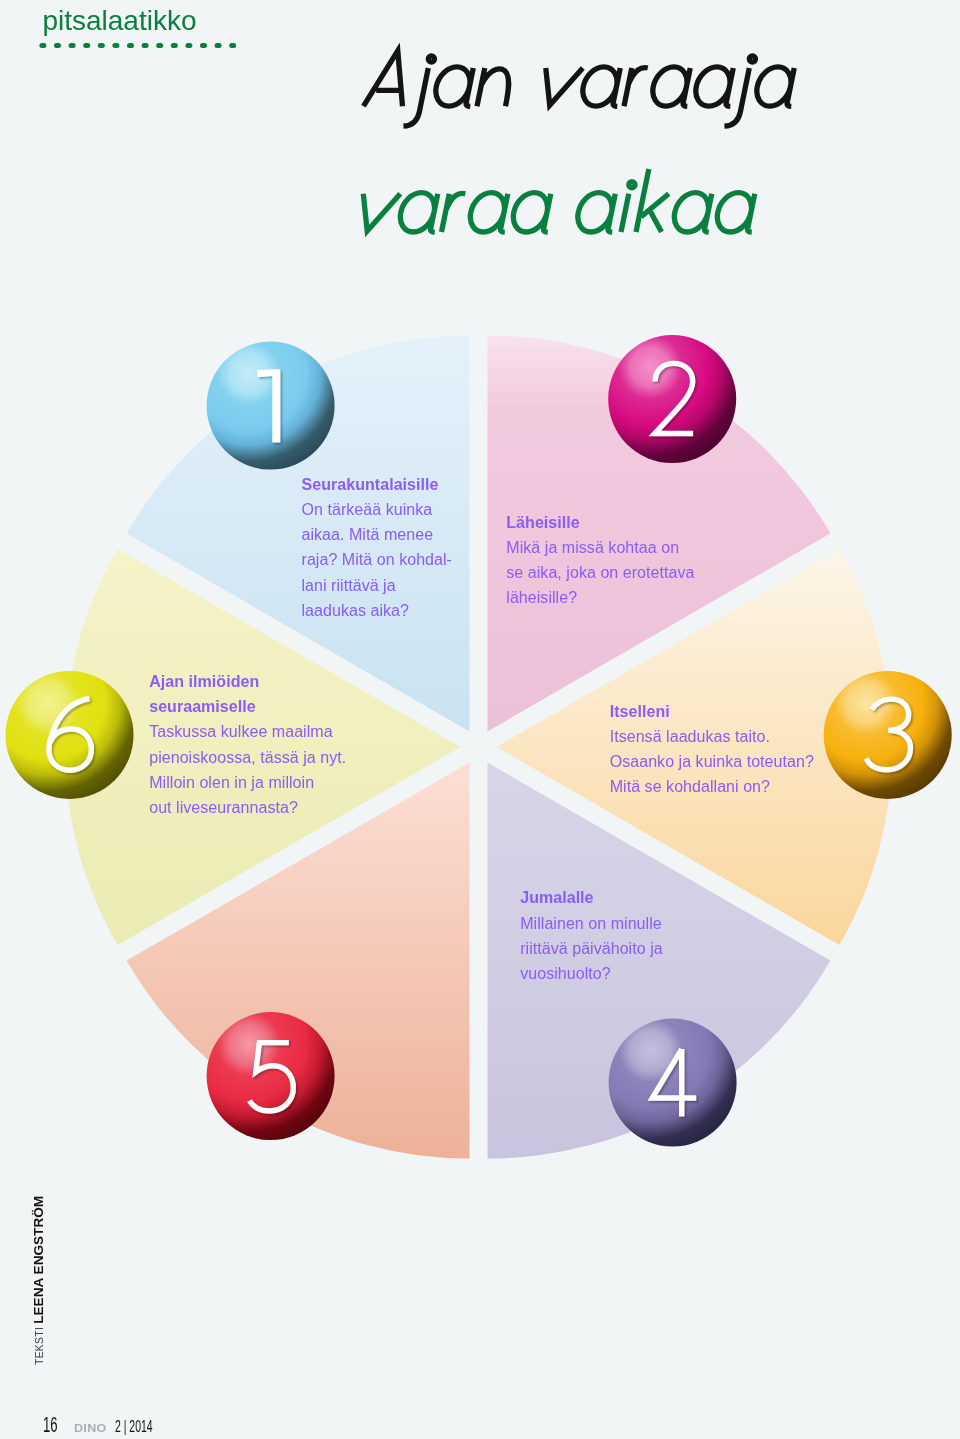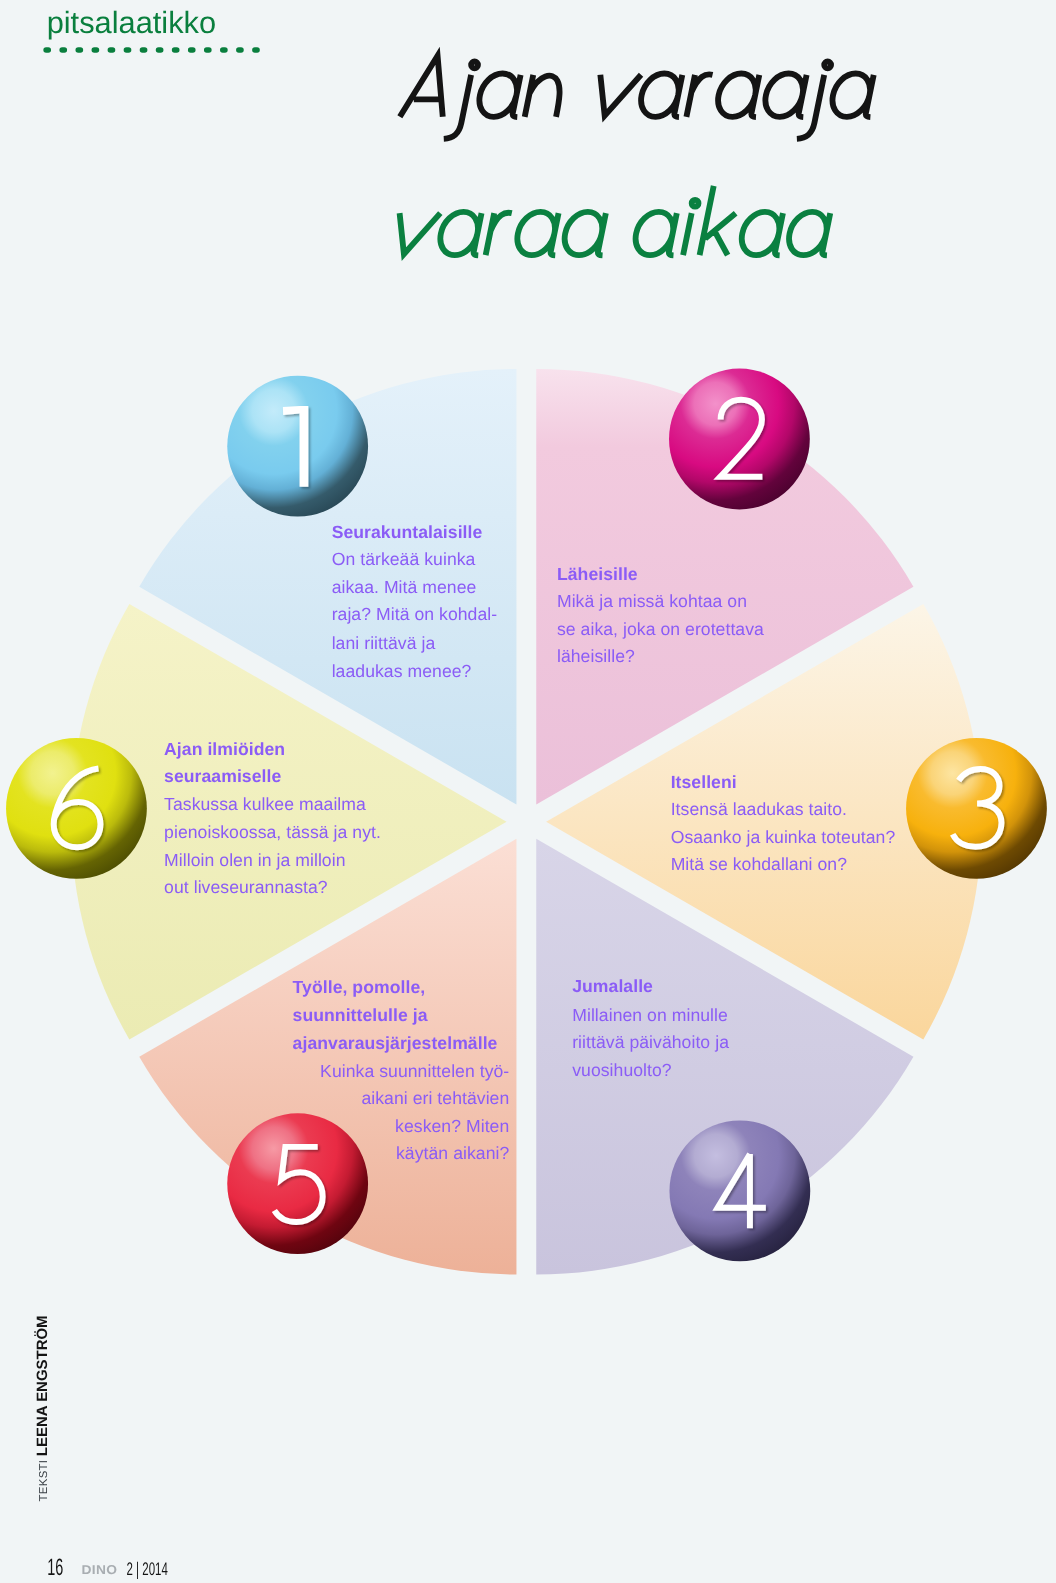--- a/index.html
+++ b/index.html
@@ -179,48 +179,39 @@
         </g>
       </g>
   </svg>
 
   <div class="slice-text" id="t1" style="left:301.5px;top:471.8px;">
       <div class="hd">Seurakuntalaisille</div>
       <div class="bd">On tärkeää kuinka</div>
       <div class="bd">aikaa. Mitä menee</div>
       <div class="bd">raja? Mitä on kohdal-</div>
       <div class="bd">lani riittävä ja</div>
-      <div class="bd">laadukas menee?</div>
+      <div class="bd">laadukas aika?</div>
     </div>
   <div class="slice-text" id="t2" style="left:506.3px;top:471.8px;margin-top:38px;">
       <div class="hd">Läheisille</div>
       <div class="bd">Mikä ja missä kohtaa on</div>
       <div class="bd">se aika, joka on erotettava</div>
       <div class="bd">läheisille?</div>
     </div>
   <div class="slice-text" id="t3" style="left:609.7px;top:698.6px;">
       <div class="hd">Itselleni</div>
       <div class="bd">Itsensä laadukas taito.</div>
       <div class="bd">Osaanko ja kuinka toteutan?</div>
       <div class="bd">Mitä se kohdallani on?</div>
     </div>
   <div class="slice-text" id="t4" style="left:520.2px;top:885.3px;">
       <div class="hd">Jumalalle</div>
       <div class="bd">Millainen on minulle</div>
       <div class="bd">riittävä päivähoito ja</div>
       <div class="bd">vuosihuolto?</div>
-    </div>
-  <div class="slice-text ra" id="t5" style="left:266px;top:886.2px;width:197px;">
-      <div class="hd">Työlle, pomolle,</div>
-      <div class="hd">suunnittelulle ja</div>
-      <div class="hd">ajanvarausjärjestelmälle</div>
-      <div class="bd">Kuinka suunnittelen työ-</div>
-      <div class="bd">aikani eri tehtävien</div>
-      <div class="bd">kesken? Miten</div>
-      <div class="bd">käytän aikani?</div>
     </div>
   <div class="slice-text" id="t6" style="left:149.2px;top:668.9px;">
       <div class="hd">Ajan ilmiöiden</div>
       <div class="hd">seuraamiselle</div>
       <div class="bd">Taskussa kulkee maailma</div>
       <div class="bd">pienoiskoossa, tässä ja nyt.</div>
       <div class="bd">Milloin olen in ja milloin</div>
       <div class="bd">out liveseurannasta?</div>
     </div>
 

